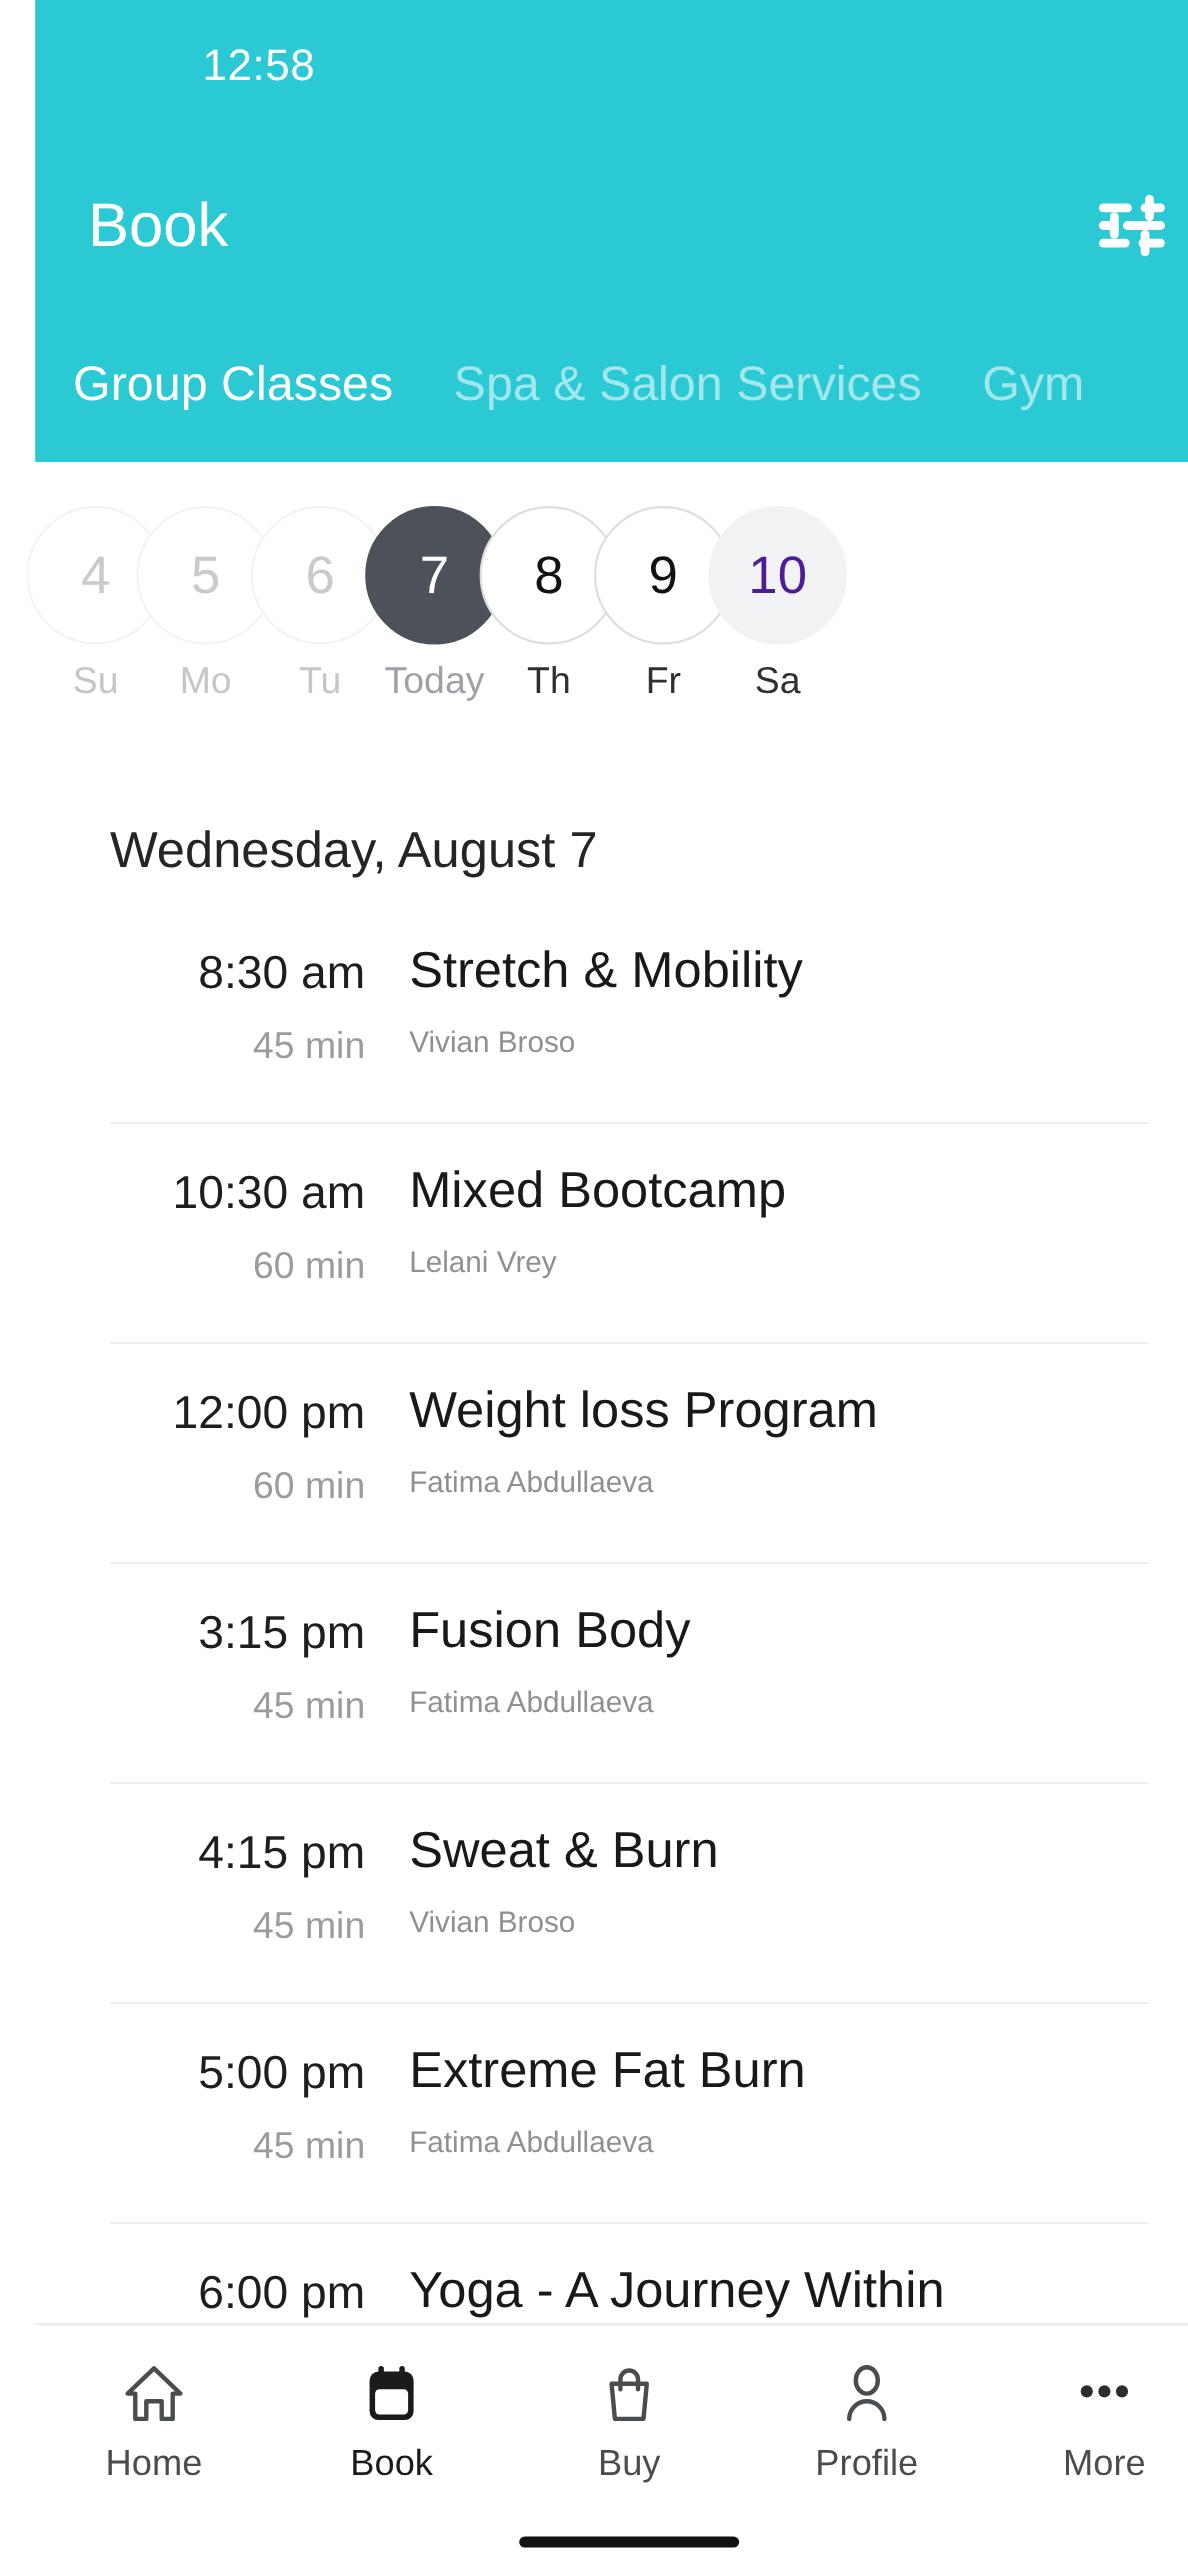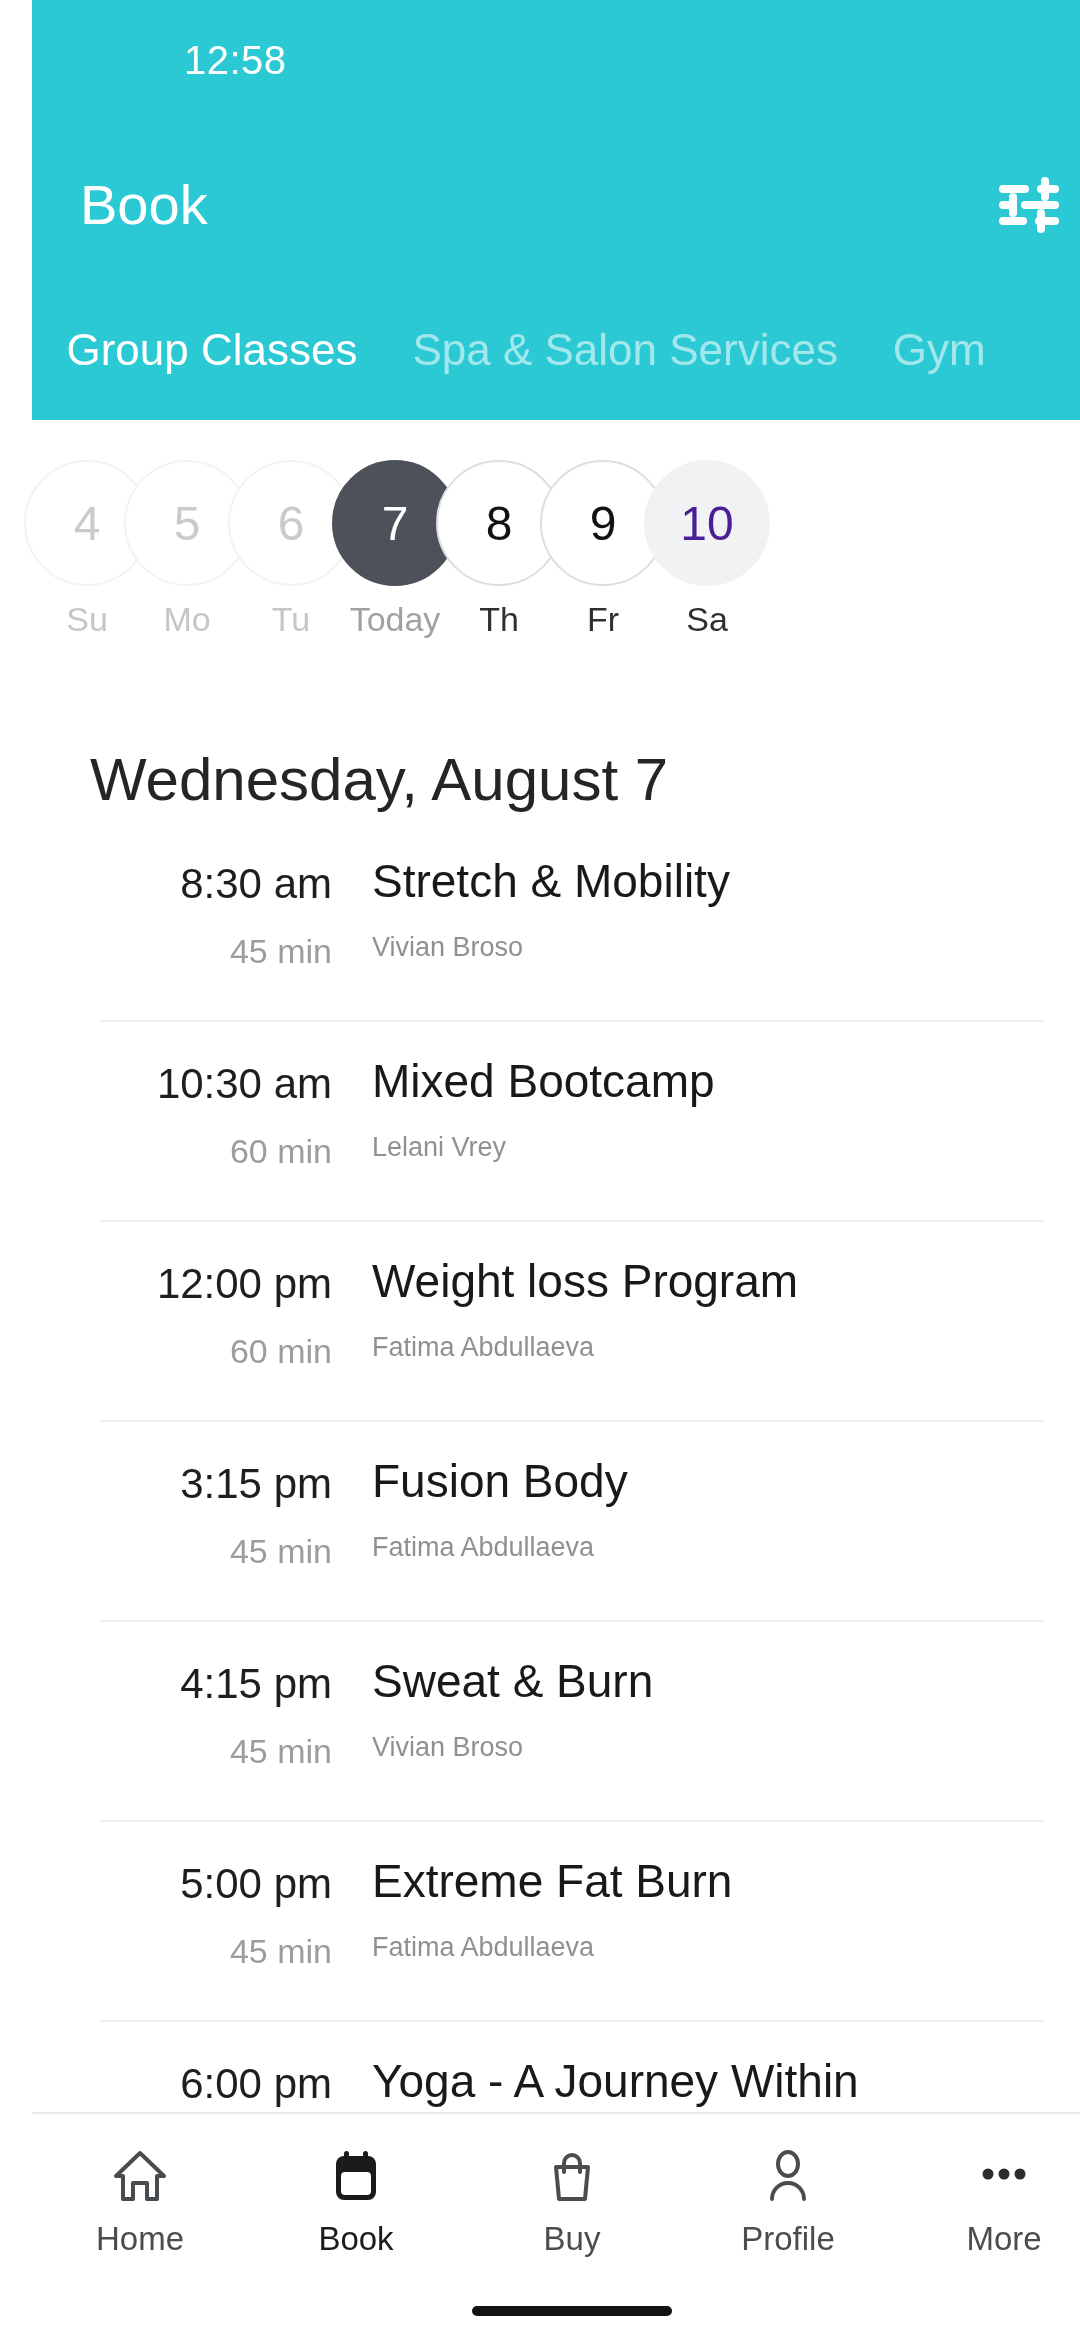--- a/index.html
+++ b/index.html
@@ -70,22 +70,22 @@
   .daycircle.future { border:2px solid #dcdee0; color:#121212; background:#fff; }
   .daycircle.far    { border:2px solid #f1f2f3; color:#4c1d95; background:#f1f2f3; }
   .daylabel {
     margin-top:14px; font-size:34px; color:#c4c6c9;
   }
   .daylabel.dark { color:#2e3134; }
   .daylabel.mid  { color:#9ea1a5; }
 
   
   .date-heading {
-    position:absolute; top:745px; left:58px;
-    font-size:60px; color:#232527; font-weight:400;
+    position:absolute; top:745px; left:68px;
+    font-size:46px; color:#232527; font-weight:400;
   }
 
   
   .classlist {
     position:absolute; top:822px; left:0; width:1080px;
     height:1300px; overflow:hidden;
   }
   .classrow {
     position:relative; width:1080px; height:200px;
   }

